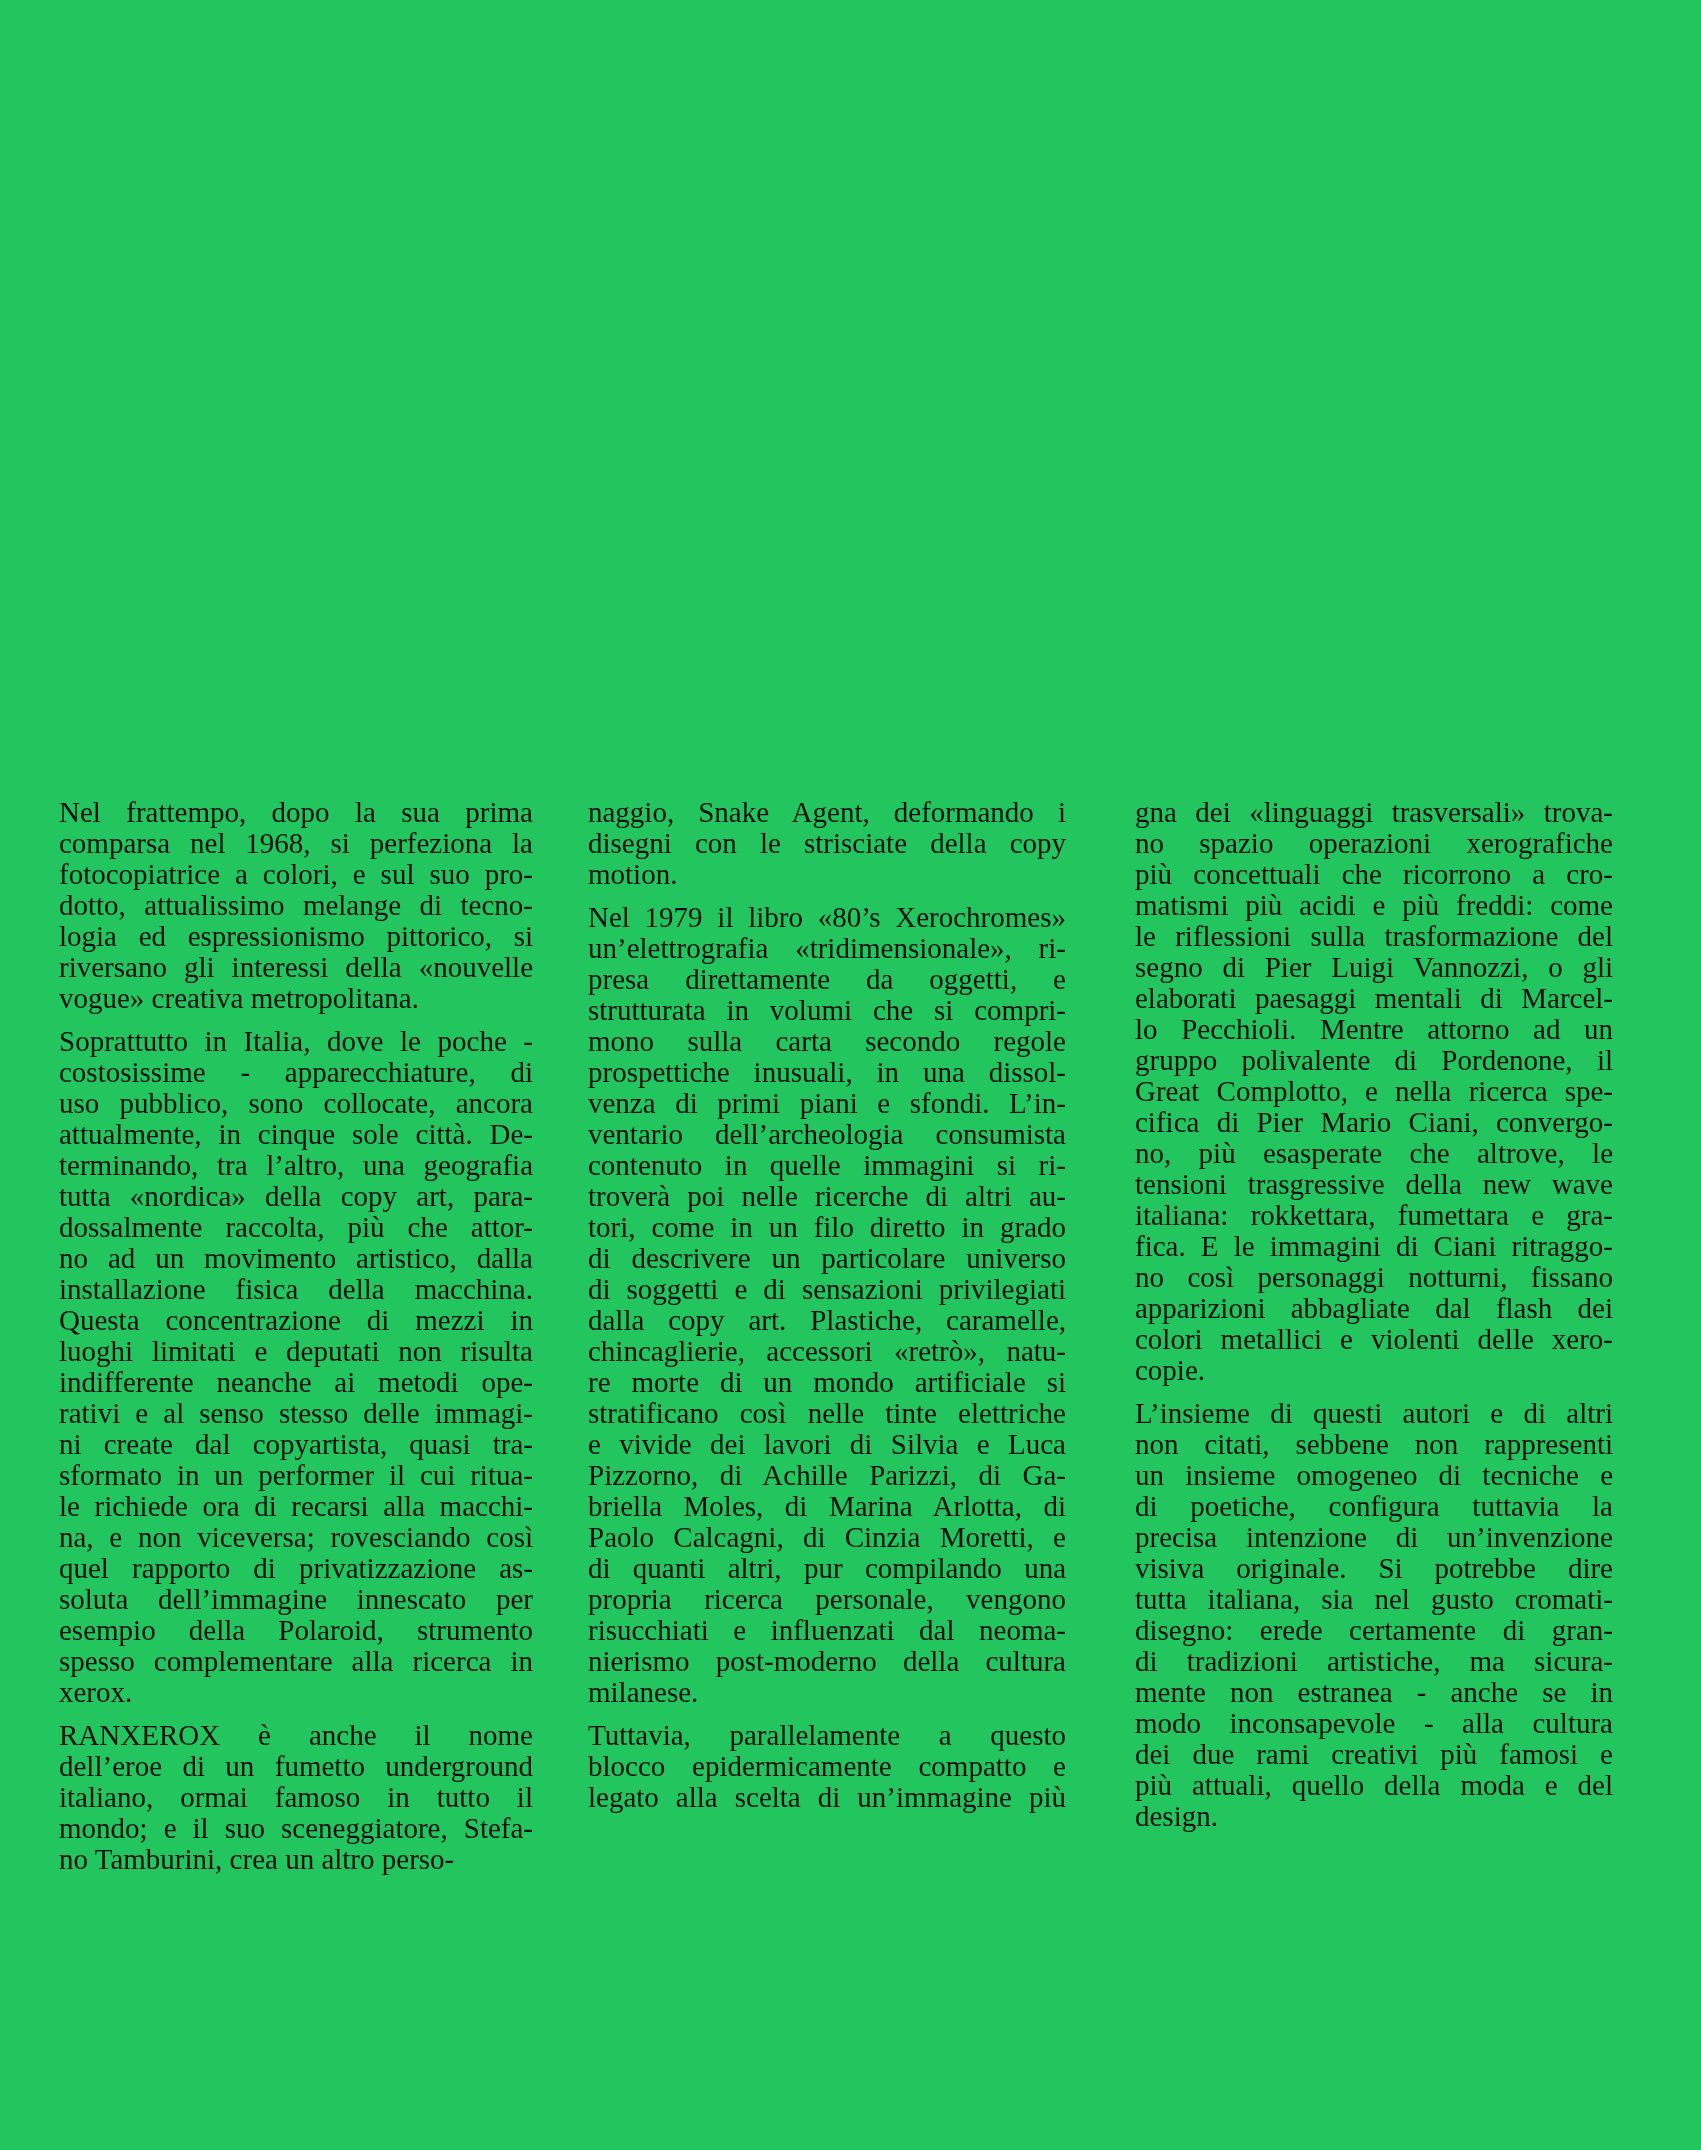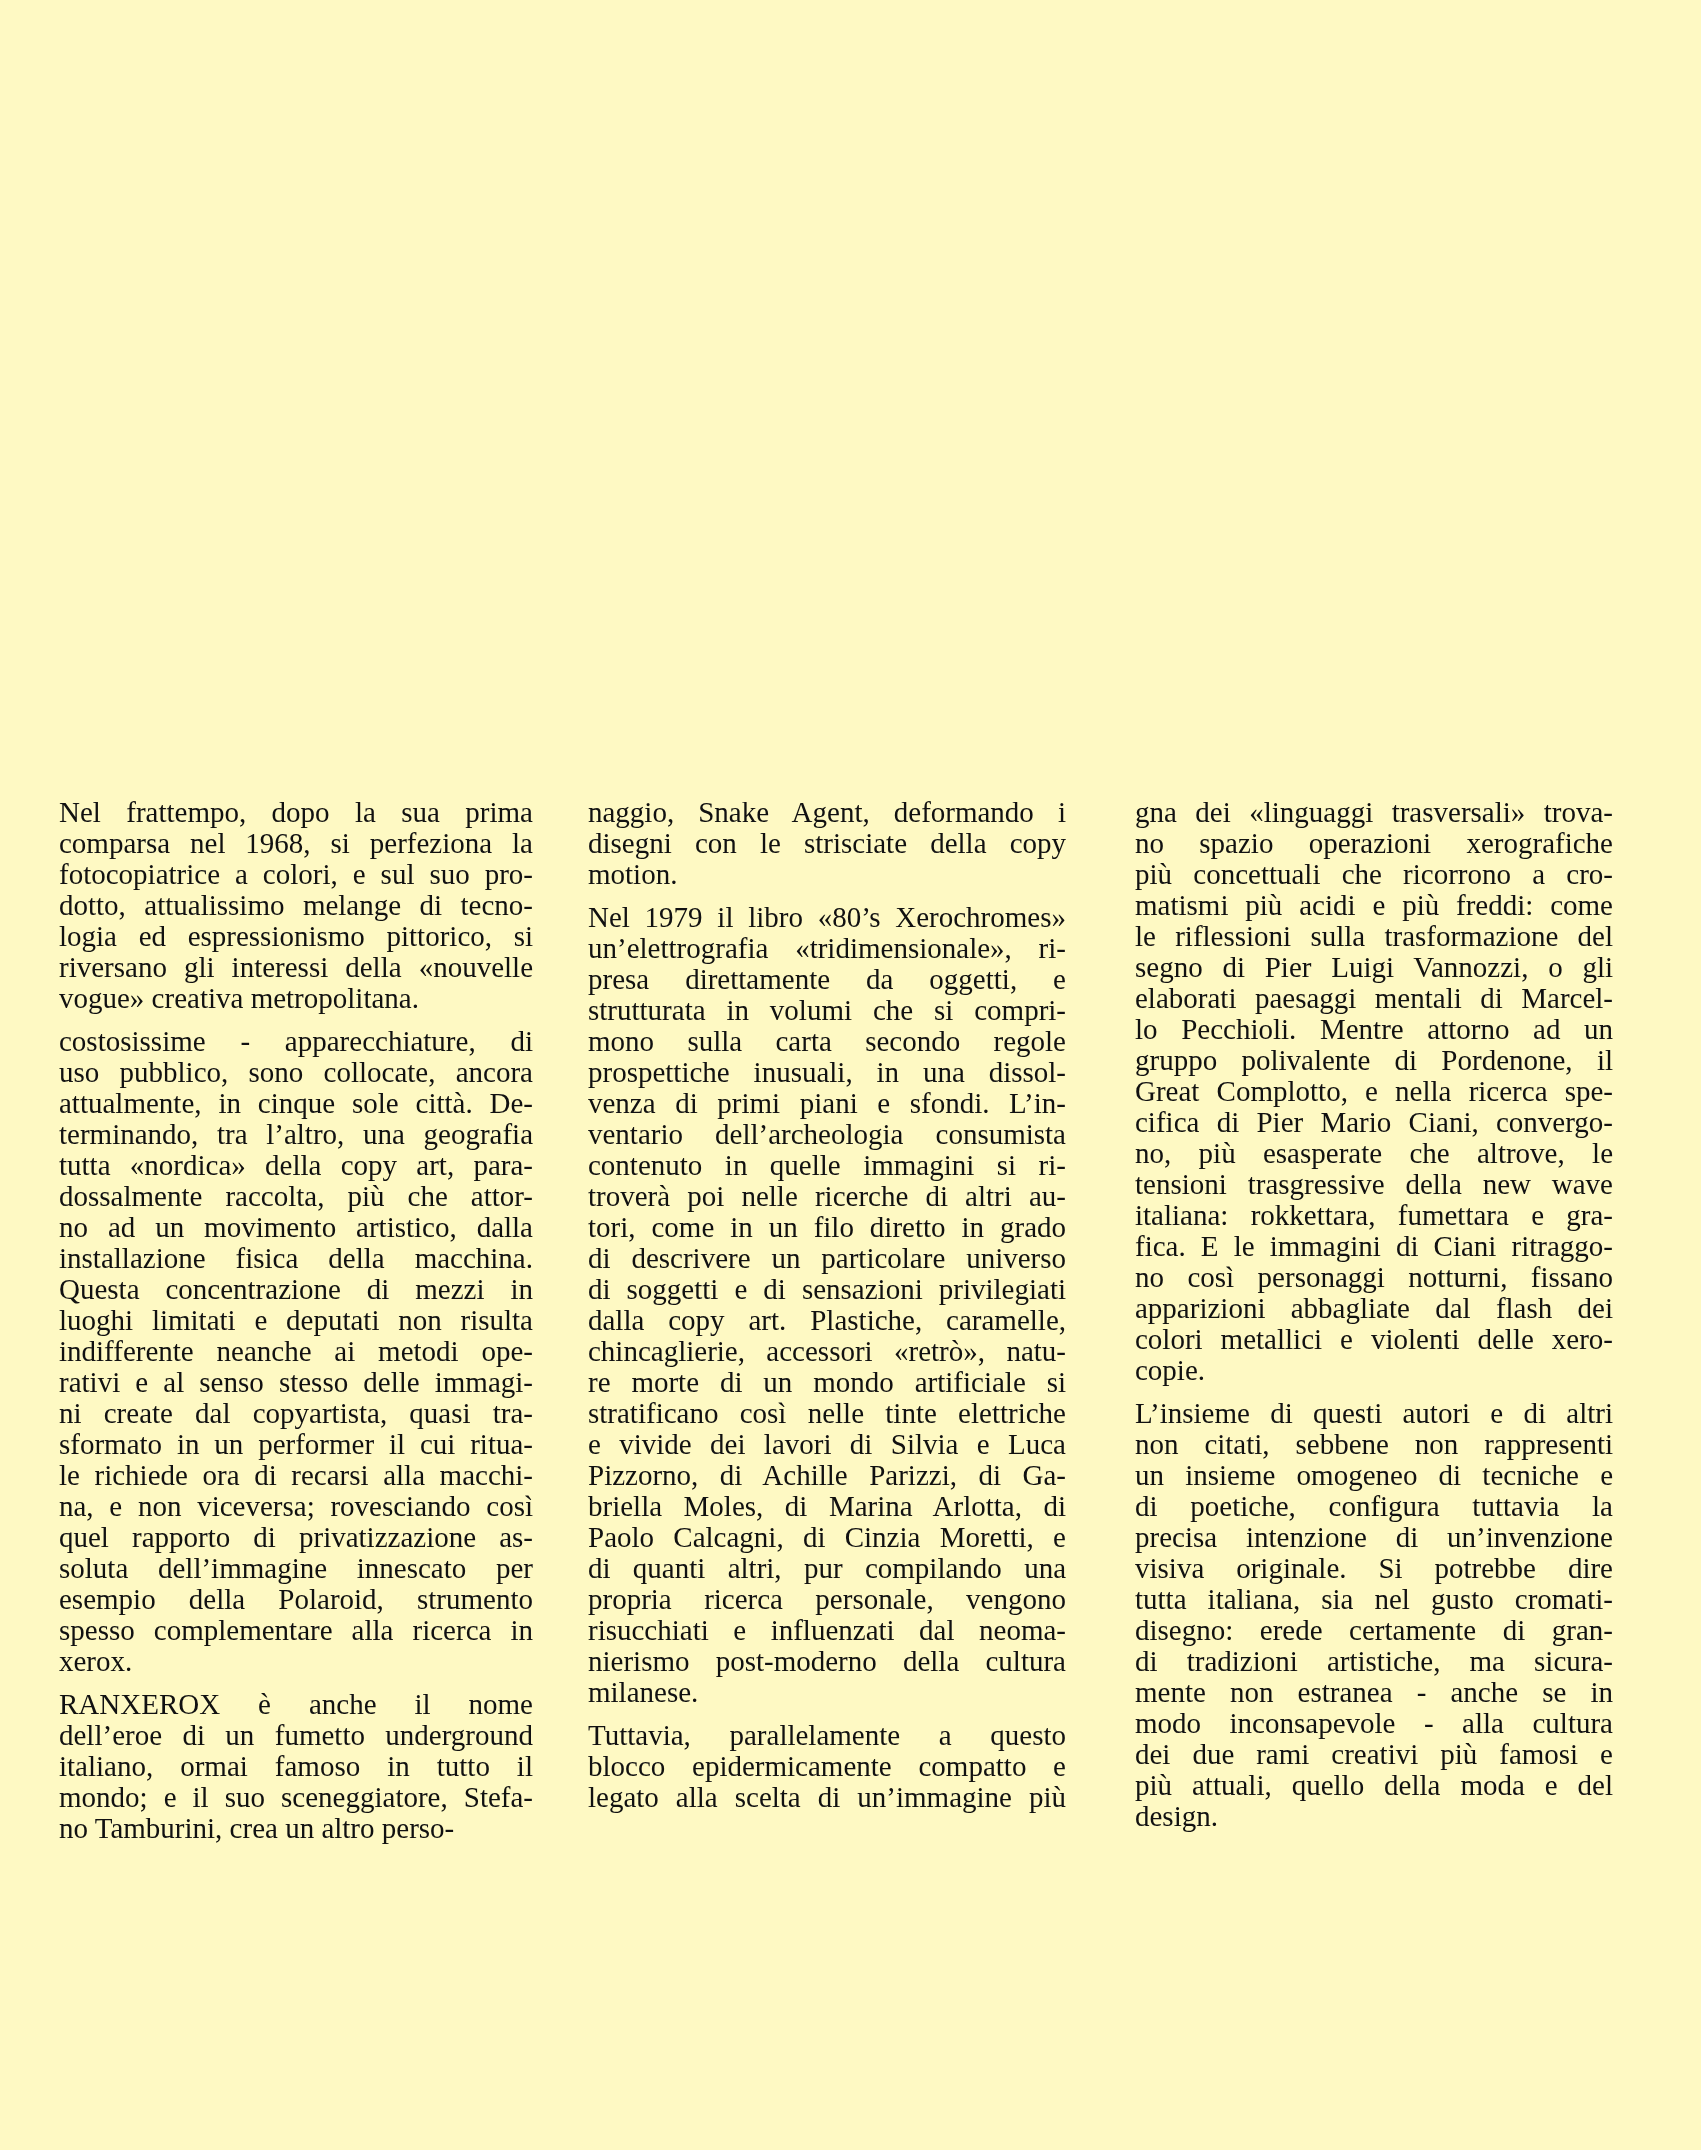--- a/index.html
+++ b/index.html
@@ -1,17 +1,17 @@
 <!DOCTYPE html>
 <html style="font-size:13px"><head>
 <meta charset="utf-8">
 <style>
   html, body { margin: 0; padding: 0; background: #ffffff; }
   body { width: 1702px; height: 2151px; position: relative; overflow: hidden; }
-  .page { position: absolute; left: 0; top: 0; width: 1702px; height: 2151px; background: #fef9c3; }
+  .page { position: absolute; left: 0; top: 0; width: 1702px; height: 2151px; background: #22c55e; }
   .column {
     position: absolute; top: 797px; width: 474px;
     font-family: "Liberation Serif", "DejaVu Serif", serif;
     font-size: 29px; line-height: 31px; color: #111111;
   }
   .col-1 { left: 59px; }
   .col-2 { left: 588px; width: 478px; }
   .col-3 { left: 1115px; width: 478px; margin-left: 20px; }
   .para { margin: 0 0 12.2px 0; }
   .line {
@@ -28,20 +28,21 @@
       <p class="para">
         <span class="line">Nel frattempo, dopo la sua prima</span>
         <span class="line">comparsa nel 1968, si perfeziona la</span>
         <span class="line">fotocopiatrice a colori, e sul suo pro-</span>
         <span class="line">dotto, attualissimo melange di tecno-</span>
         <span class="line">logia ed espressionismo pittorico, si</span>
         <span class="line">riversano gli interessi della «nouvelle</span>
         <span class="line last">vogue» creativa metropolitana.</span>
       </p>
       <p class="para">
+        <span class="line">Soprattutto in Italia, dove le poche -</span>
         <span class="line">costosissime - apparecchiature, di</span>
         <span class="line">uso pubblico, sono collocate, ancora</span>
         <span class="line">attualmente, in cinque sole città. De-</span>
         <span class="line">terminando, tra l’altro, una geografia</span>
         <span class="line">tutta «nordica» della copy art, para-</span>
         <span class="line">dossalmente raccolta, più che attor-</span>
         <span class="line">no ad un movimento artistico, dalla</span>
         <span class="line">installazione fisica della macchina.</span>
         <span class="line">Questa concentrazione di mezzi in</span>
         <span class="line">luoghi limitati e deputati non risulta</span>

